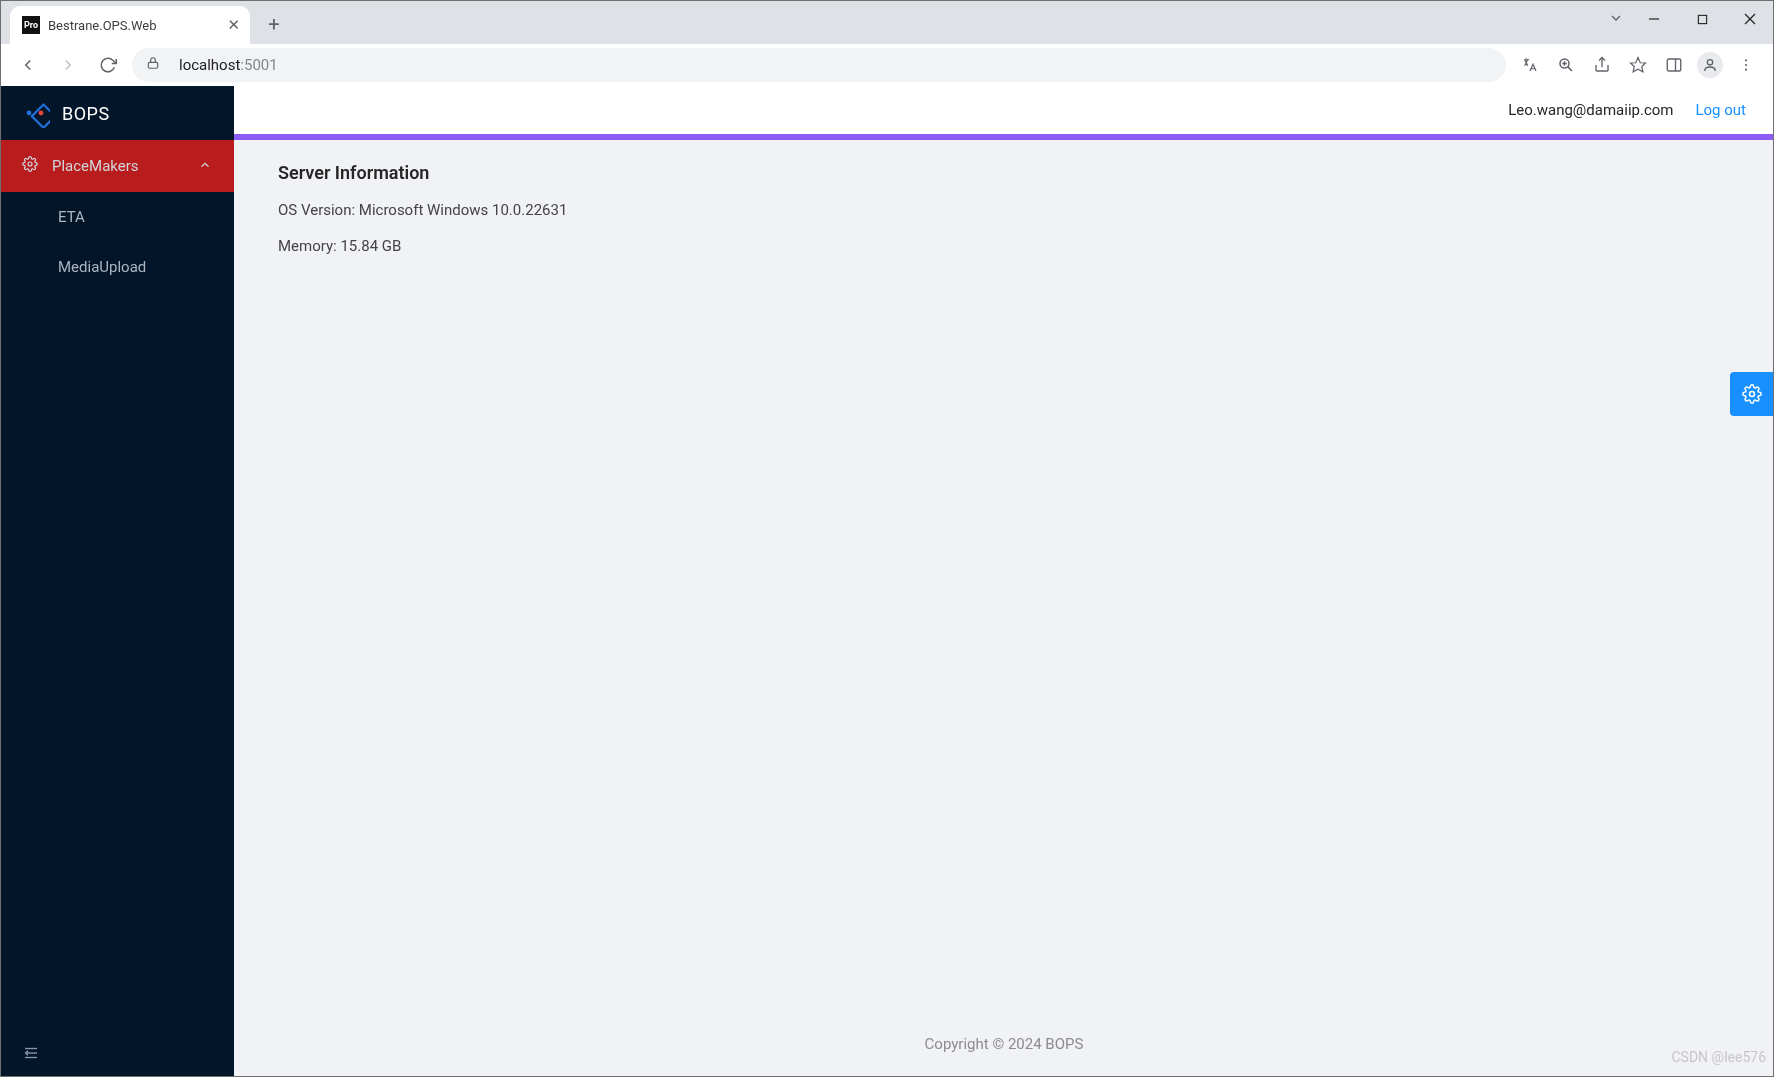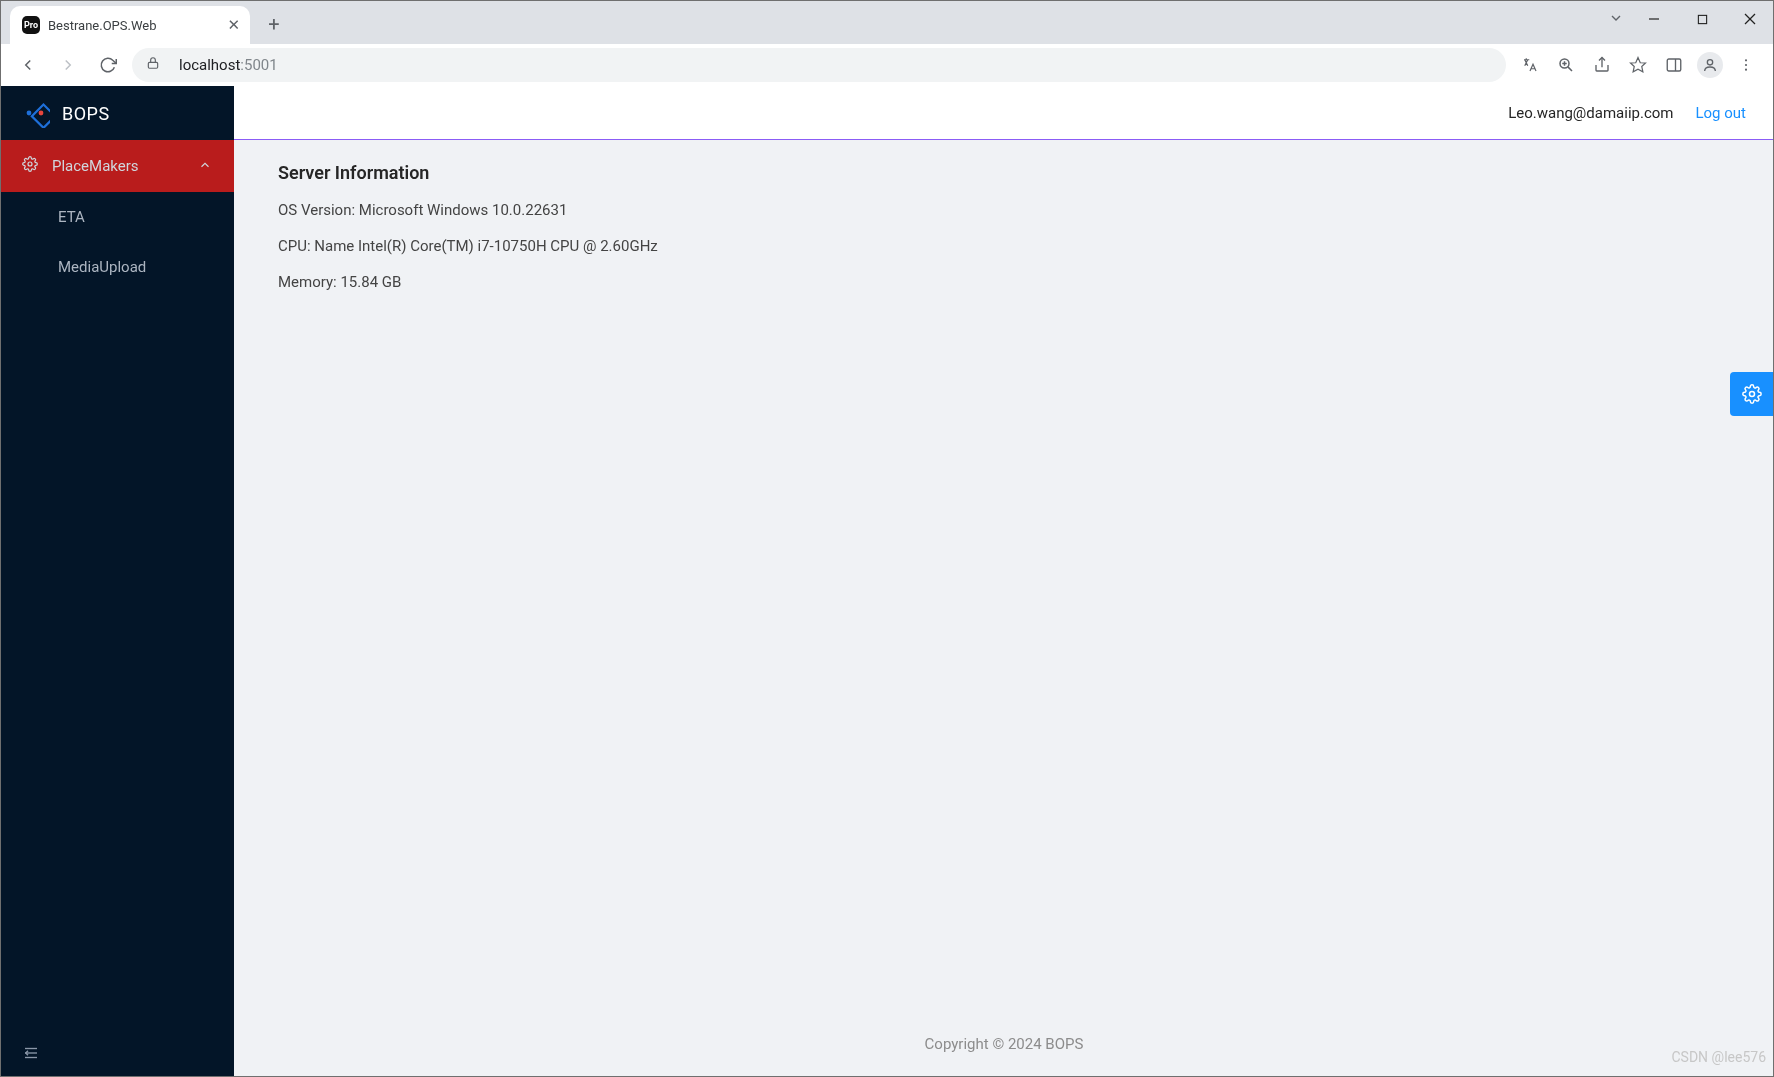--- a/index.html
+++ b/index.html
@@ -40,21 +40,21 @@
     }
     .tab .favicon {
       width: 18px; height: 18px;
       background: #111;
       color: #fff;
       font-size: 9px;
       font-weight: bold;
       display: flex;
       align-items: center;
       justify-content: center;
-      border-radius: 5px;
+      border-radius: 0;
     }
     .tab .close-tab {
       position: absolute;
       right: 10px;
       color: #5f6368;
       font-size: 15px;
       cursor: pointer;
     }
     .new-tab {
       width: 36px; height: 36px;
@@ -225,21 +225,21 @@
       position: relative;
     }
     .topbar {
       height: 54px;
       background: #fff;
       display: flex;
       align-items: center;
       justify-content: flex-end;
       padding: 0 28px;
       gap: 22px;
-      border-bottom: 1px solid #8b5cf6;
+      border-bottom: 6px solid #8b5cf6;
       font-size: 15px;
     }
     .topbar .user-email { color: #262626; }
     .topbar .logout { color: #1890ff; cursor: pointer; }
 
     .content {
       flex: 1;
       padding: 22px 26px;
       color: #3c3c3c;
       overflow: auto;
@@ -462,21 +462,20 @@
 
   <div class="main">
     <div class="topbar">
       <span class="user-email">Leo.wang@damaiip.com</span>
       <a class="logout">Log out</a>
     </div>
 
     <div class="content">
       <h2>Server Information</h2>
       <div class="info-line">OS Version: Microsoft Windows 10.0.22631</div>
-      <div class="info-line">CPU: Name Intel(R) Core(TM) i7-10750H CPU @ 2.60GHz</div>
       <div class="info-line">Memory: 15.84 GB</div>
     </div>
 
     <div class="footer">
       <span>Copyright © 2024 BOPS</span>
     </div>
 
     <div class="floating-settings">
       <svg width="20" height="20" viewBox="0 0 24 24" fill="none" stroke="currentColor" stroke-width="1.8">
           <circle cx="12" cy="12" r="3"></circle>

